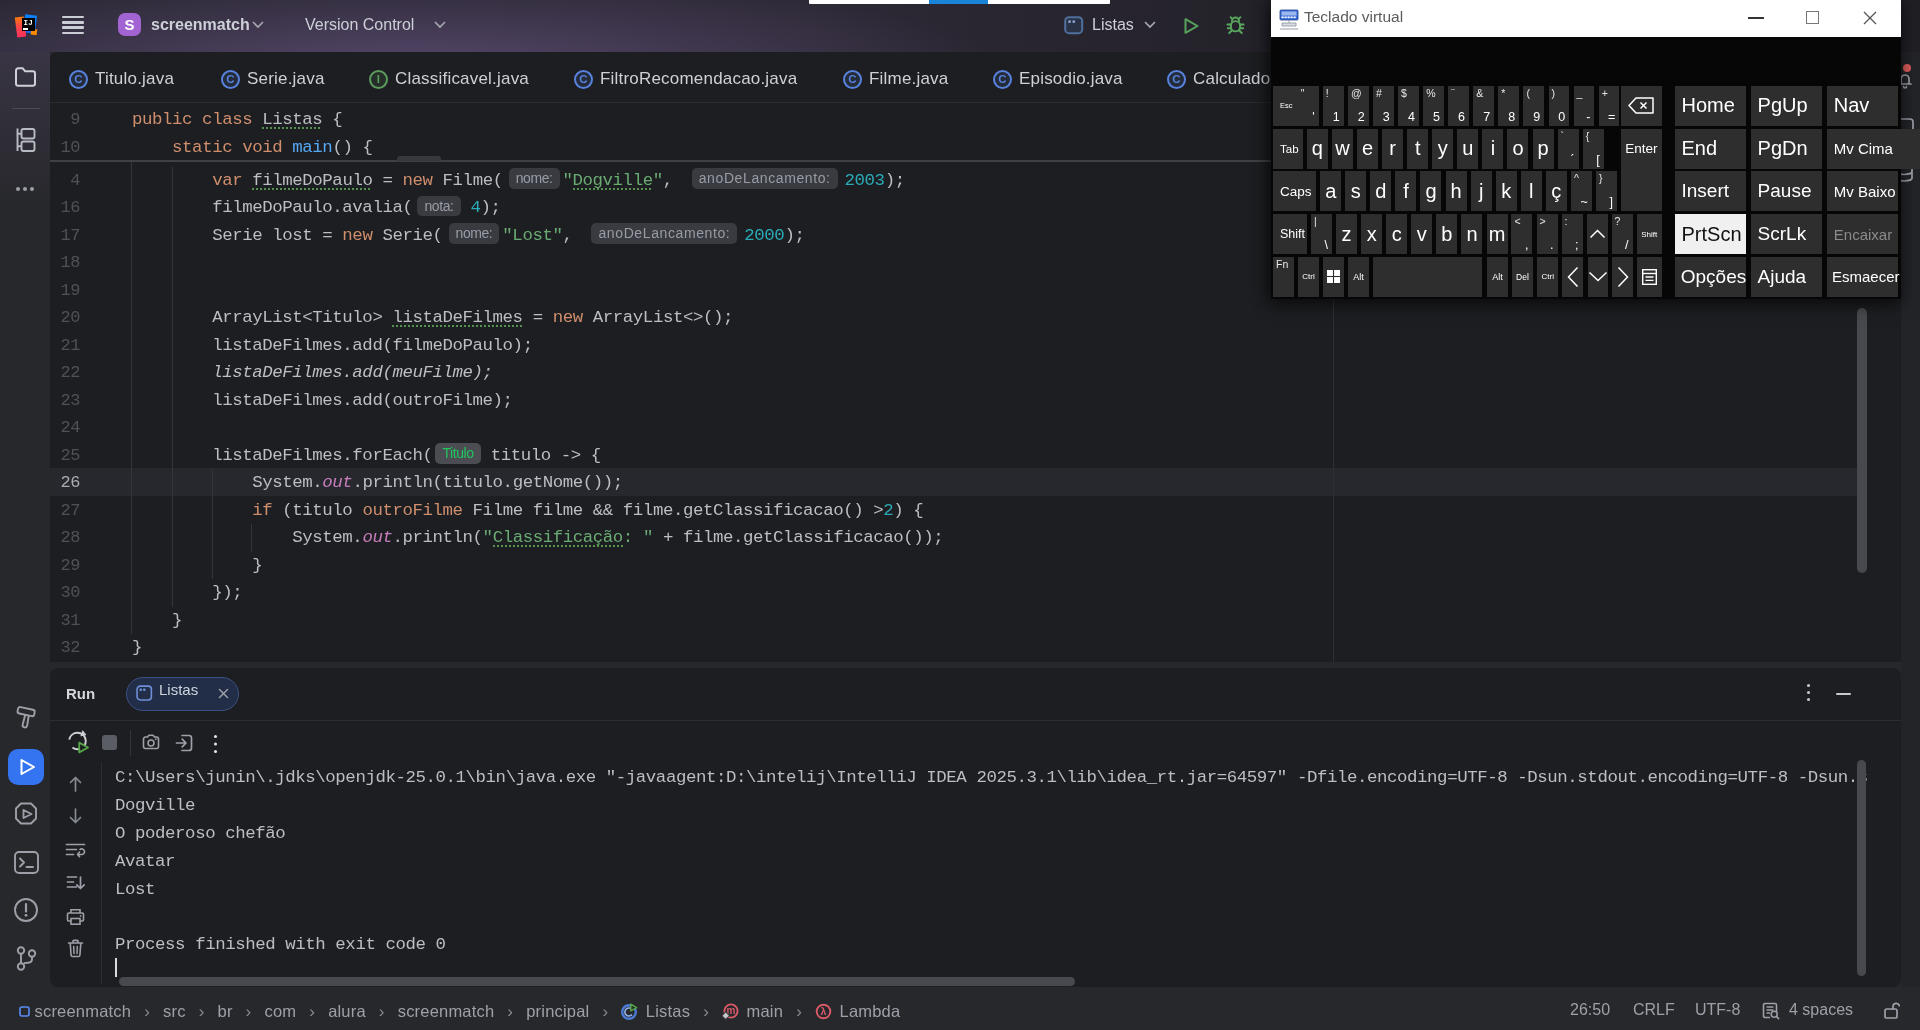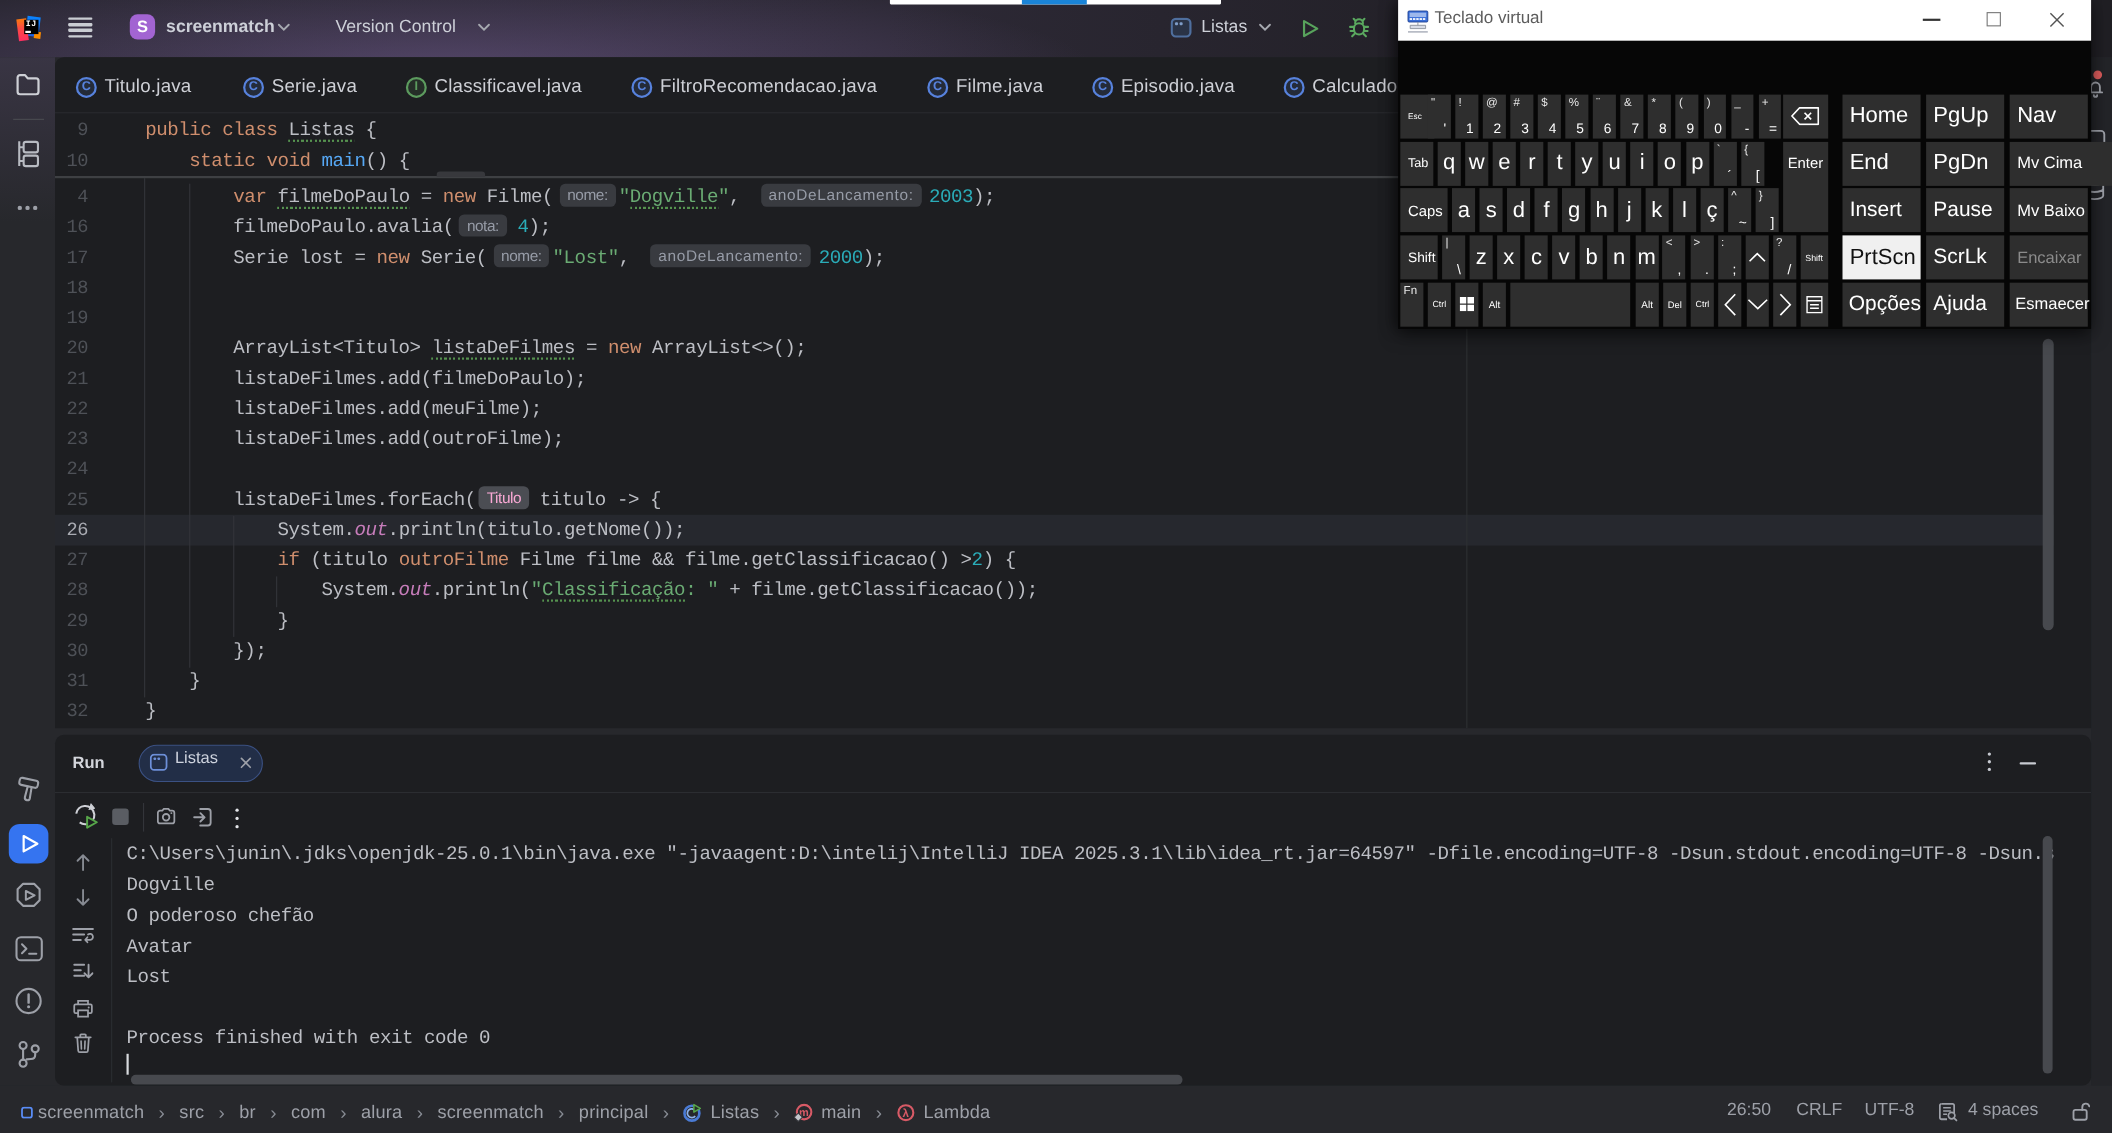--- a/index.html
+++ b/index.html
@@ -31,21 +31,21 @@
   .gut { position:absolute; left:0px; width:30px; height:27.5px; line-height:27.5px; text-align:right;
      font-family:"Liberation Mono", monospace; font-size:17px; letter-spacing:-0.4px; color:#4e5157; }
   .kw { color:#cf8e6d; }
   .str { color:#6aab73; }
   .num { color:#2aacb8; }
   .fld { color:#c77dbb; font-style:italic; }
   .mtd { color:#56a8f5; }
   .pill { display:inline-block; vertical-align:baseline; background:#393b40; color:#979ca7;
      font-family:"Liberation Sans", sans-serif; font-size:14px; line-height:20px; height:20.5px;
      border-radius:5px; padding:0 7px; position:relative; top:-1.5px; }
-  .pill2 { background:#4b4d53; color:#f9a8d4; }
+  .pill2 { background:#4b4d53; color:#22c55e; }
   .sq { background-image:repeating-linear-gradient(90deg, #55924f 0 2px, transparent 2px 4px);
      background-size:100% 2px; background-position:0 100%; background-repeat:no-repeat; }
 
   
   .tab { position:absolute; top:2px; height:50px; display:flex; align-items:center; gap:7px;
      color:#ced0d6; font-size:17px; letter-spacing:0.2px; }
   .cicon { width:19px; height:19px; border-radius:50%; border:2px solid #5782dd; color:#5782dd; background:rgba(83,130,221,0.13);
      font-size:11.5px; font-weight:bold; display:flex; align-items:center; justify-content:center; }
   .iicon { border-color:#5c9b5e; color:#5c9b5e; background:rgba(92,155,94,0.13); }
 
@@ -221,21 +221,21 @@
       <div class="gut" style="top:503.6px;font-family:Liberation Mono, monospace;">31</div>
       <div class="gut" style="top:531.1px;">32</div>
 
       <div class="codeline" style="top:3.25px;"><span class="kw">public class</span> <span class="sq">Listas</span> {</div>
       <div class="codeline" style="top:30.75px;">    <span class="kw">static void</span> <span class="mtd">main</span>() {</div>
       <div class="codeline" style="top:63.6px;">        <span class="kw">var</span> <span class="sq">filmeDoPaulo</span> = <span class="kw">new</span> Filme(<span class="pill" style="margin-left:6px;">nome:</span><span class="str" style="margin-left:3px;">"<span class="sq">Dogville</span>"</span>,<span class="pill" style="margin-left:19px;letter-spacing:0.6px;">anoDeLancamento:</span><span class="num" style="margin-left:7px;">2003</span>);</div>
       <div class="codeline" style="top:91.1px;">        filmeDoPaulo.avalia(<span class="pill" style="margin-left:5px;">nota:</span> <span class="num">4</span>);</div>
       <div class="codeline" style="top:118.6px;">        Serie lost = <span class="kw">new</span> Serie(<span class="pill" style="margin-left:6px;">nome:</span><span class="str" style="margin-left:3px;">"Lost"</span>,<span class="pill" style="margin-left:19px;letter-spacing:0.6px;">anoDeLancamento:</span><span class="num" style="margin-left:7px;">2000</span>);</div>
       <div class="codeline" style="top:201.1px;">        ArrayList&lt;Titulo&gt; <span class="sq">listaDeFilmes</span> = <span class="kw">new</span> ArrayList&lt;&gt;();</div>
       <div class="codeline" style="top:228.6px;">        listaDeFilmes.add(filmeDoPaulo);</div>
-      <div class="codeline" style="top:256.1px;">        listaDeFilmes.add(meuFilme);</div>
+      <div class="codeline" style="top:256.1px;font-style:italic;">        listaDeFilmes.add(meuFilme);</div>
       <div class="codeline" style="top:283.6px;">        listaDeFilmes.add(outroFilme);</div>
       <div class="codeline" style="top:338.6px;">        listaDeFilmes.forEach(<span class="pill pill2" style="margin-left:3px;">Titulo</span> titulo -&gt; {</div>
       <div class="codeline" style="top:366.1px;">            System.<span class="fld">out</span>.println(titulo.getNome());</div>
       <div class="codeline" style="top:393.6px;">            <span class="kw">if</span> (titulo <span class="kw">outroFilme</span> Filme filme &amp;&amp; filme.getClassificacao() &gt;<span class="num">2</span>) {</div>
       <div class="codeline" style="top:421.15px;">                System.<span class="fld">out</span>.println(<span class="str">"<span class="sq">Classificação</span>: "</span> + filme.getClassificacao());</div>
       <div class="codeline" style="top:448.6px;">            }</div>
       <div class="codeline" style="top:476.1px;">        });</div>
       <div class="codeline" style="top:503.6px;">    }</div>
       <div class="codeline" style="top:531.1px;">}</div>
     </div>

